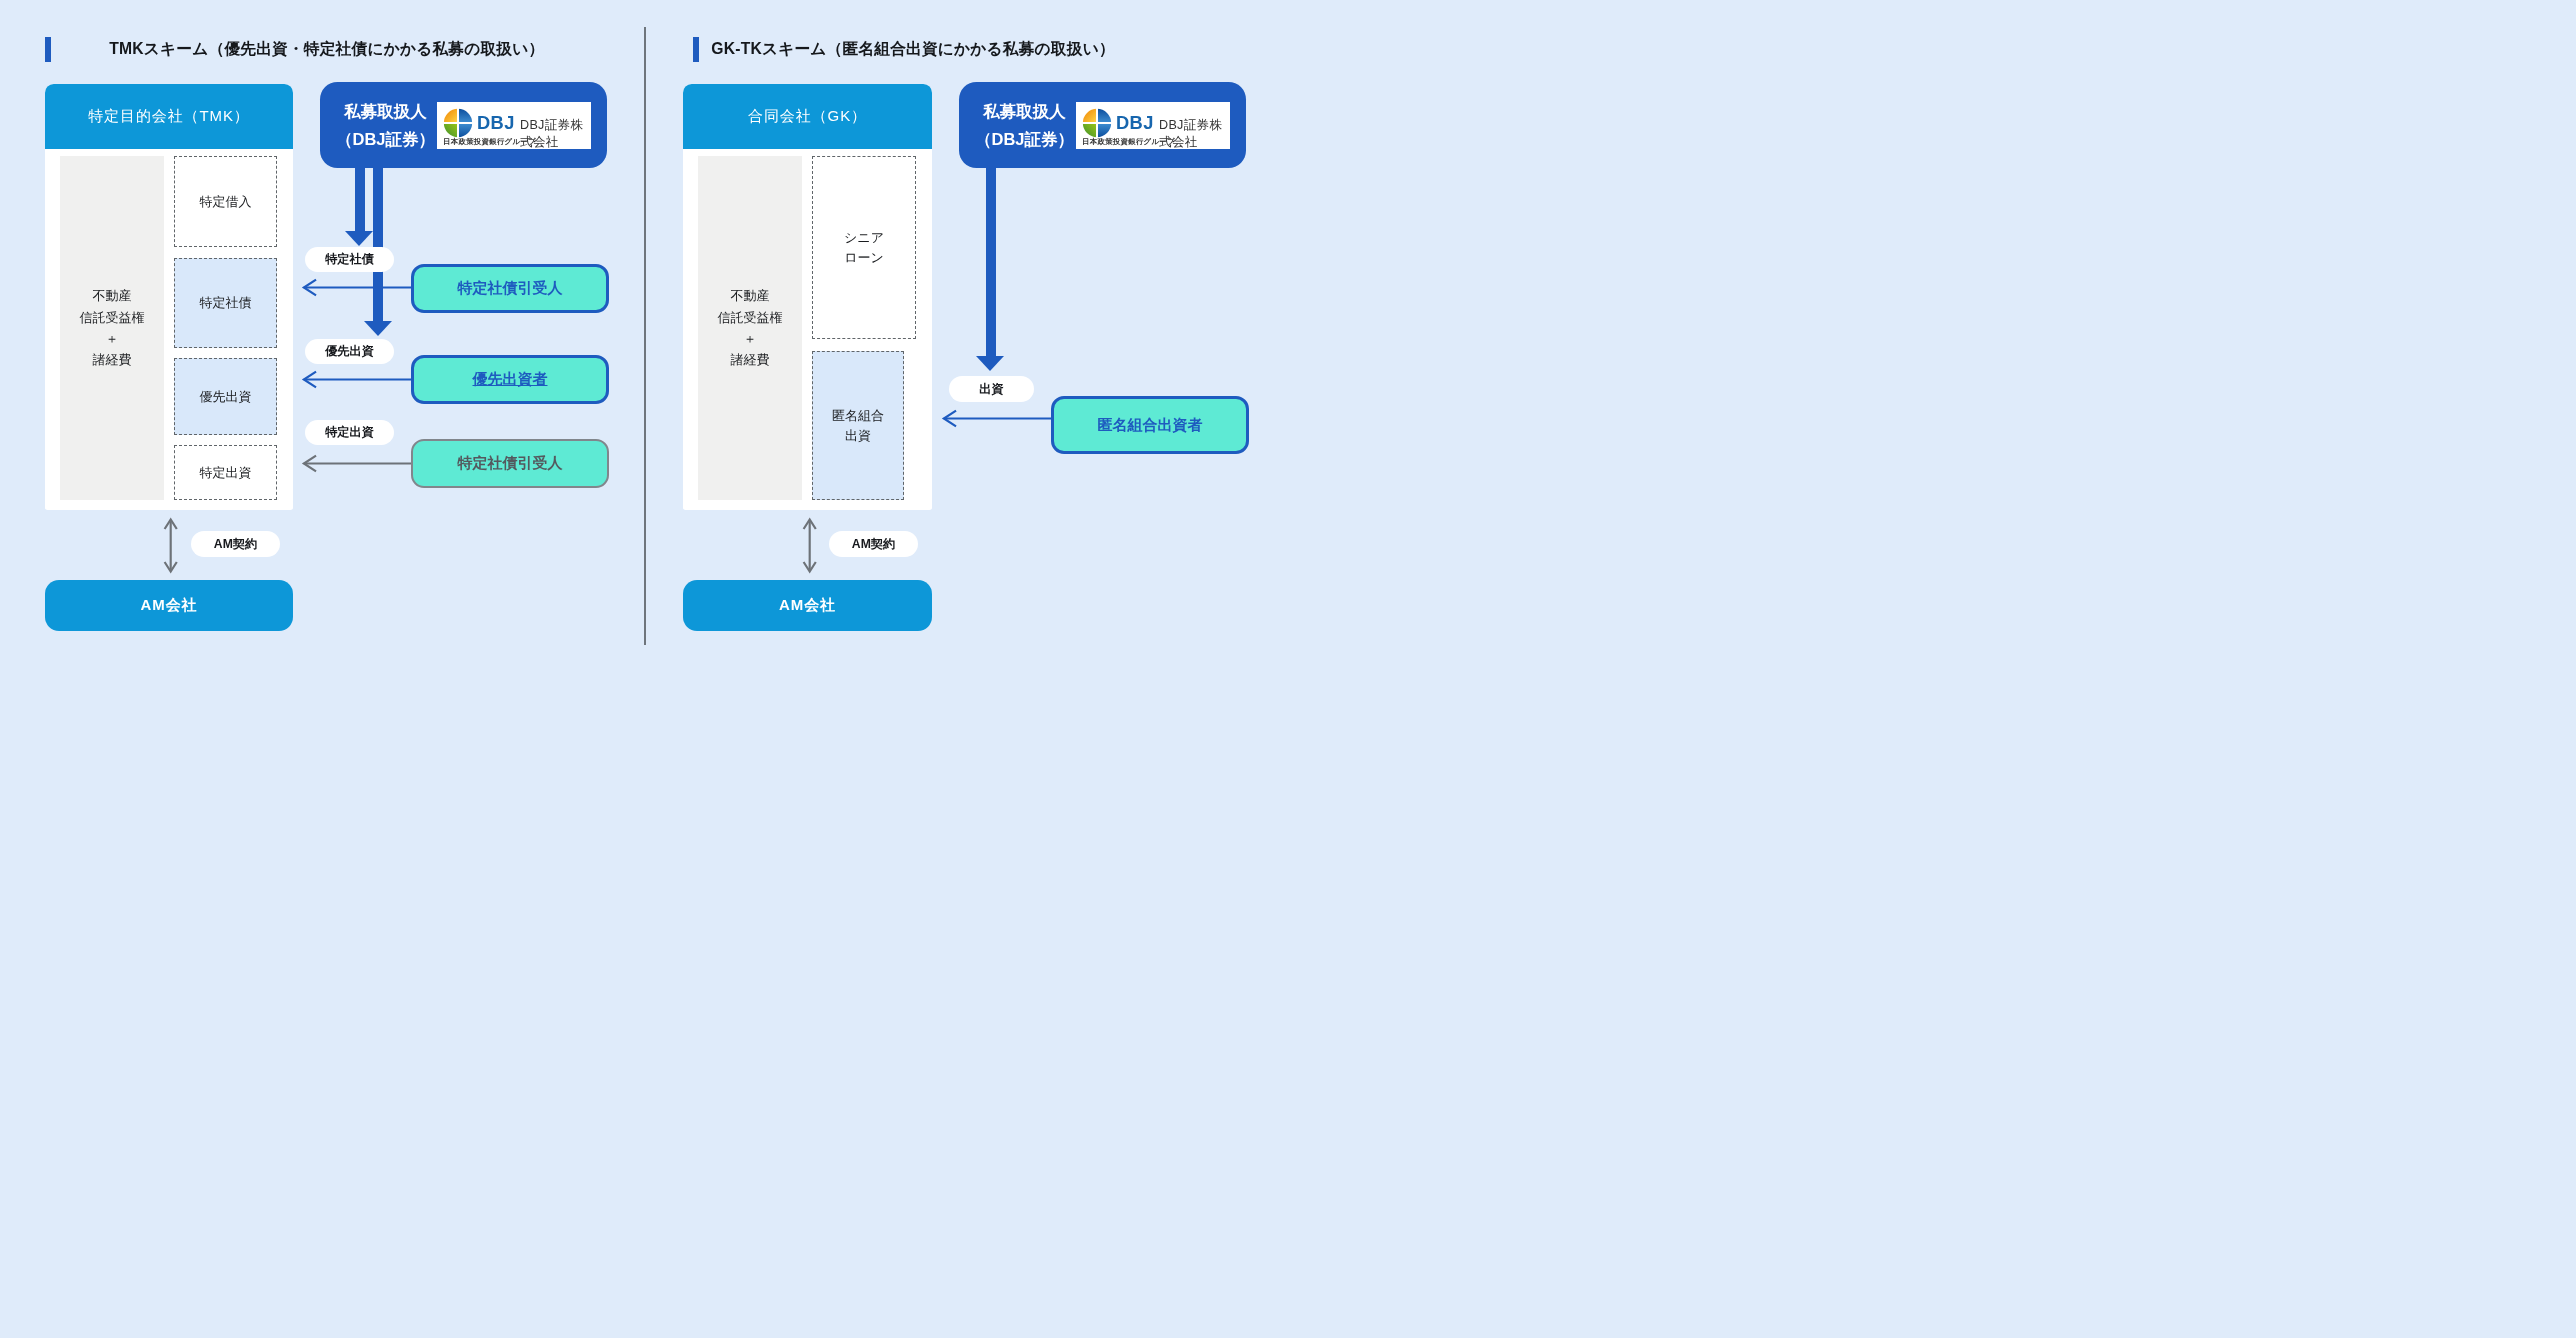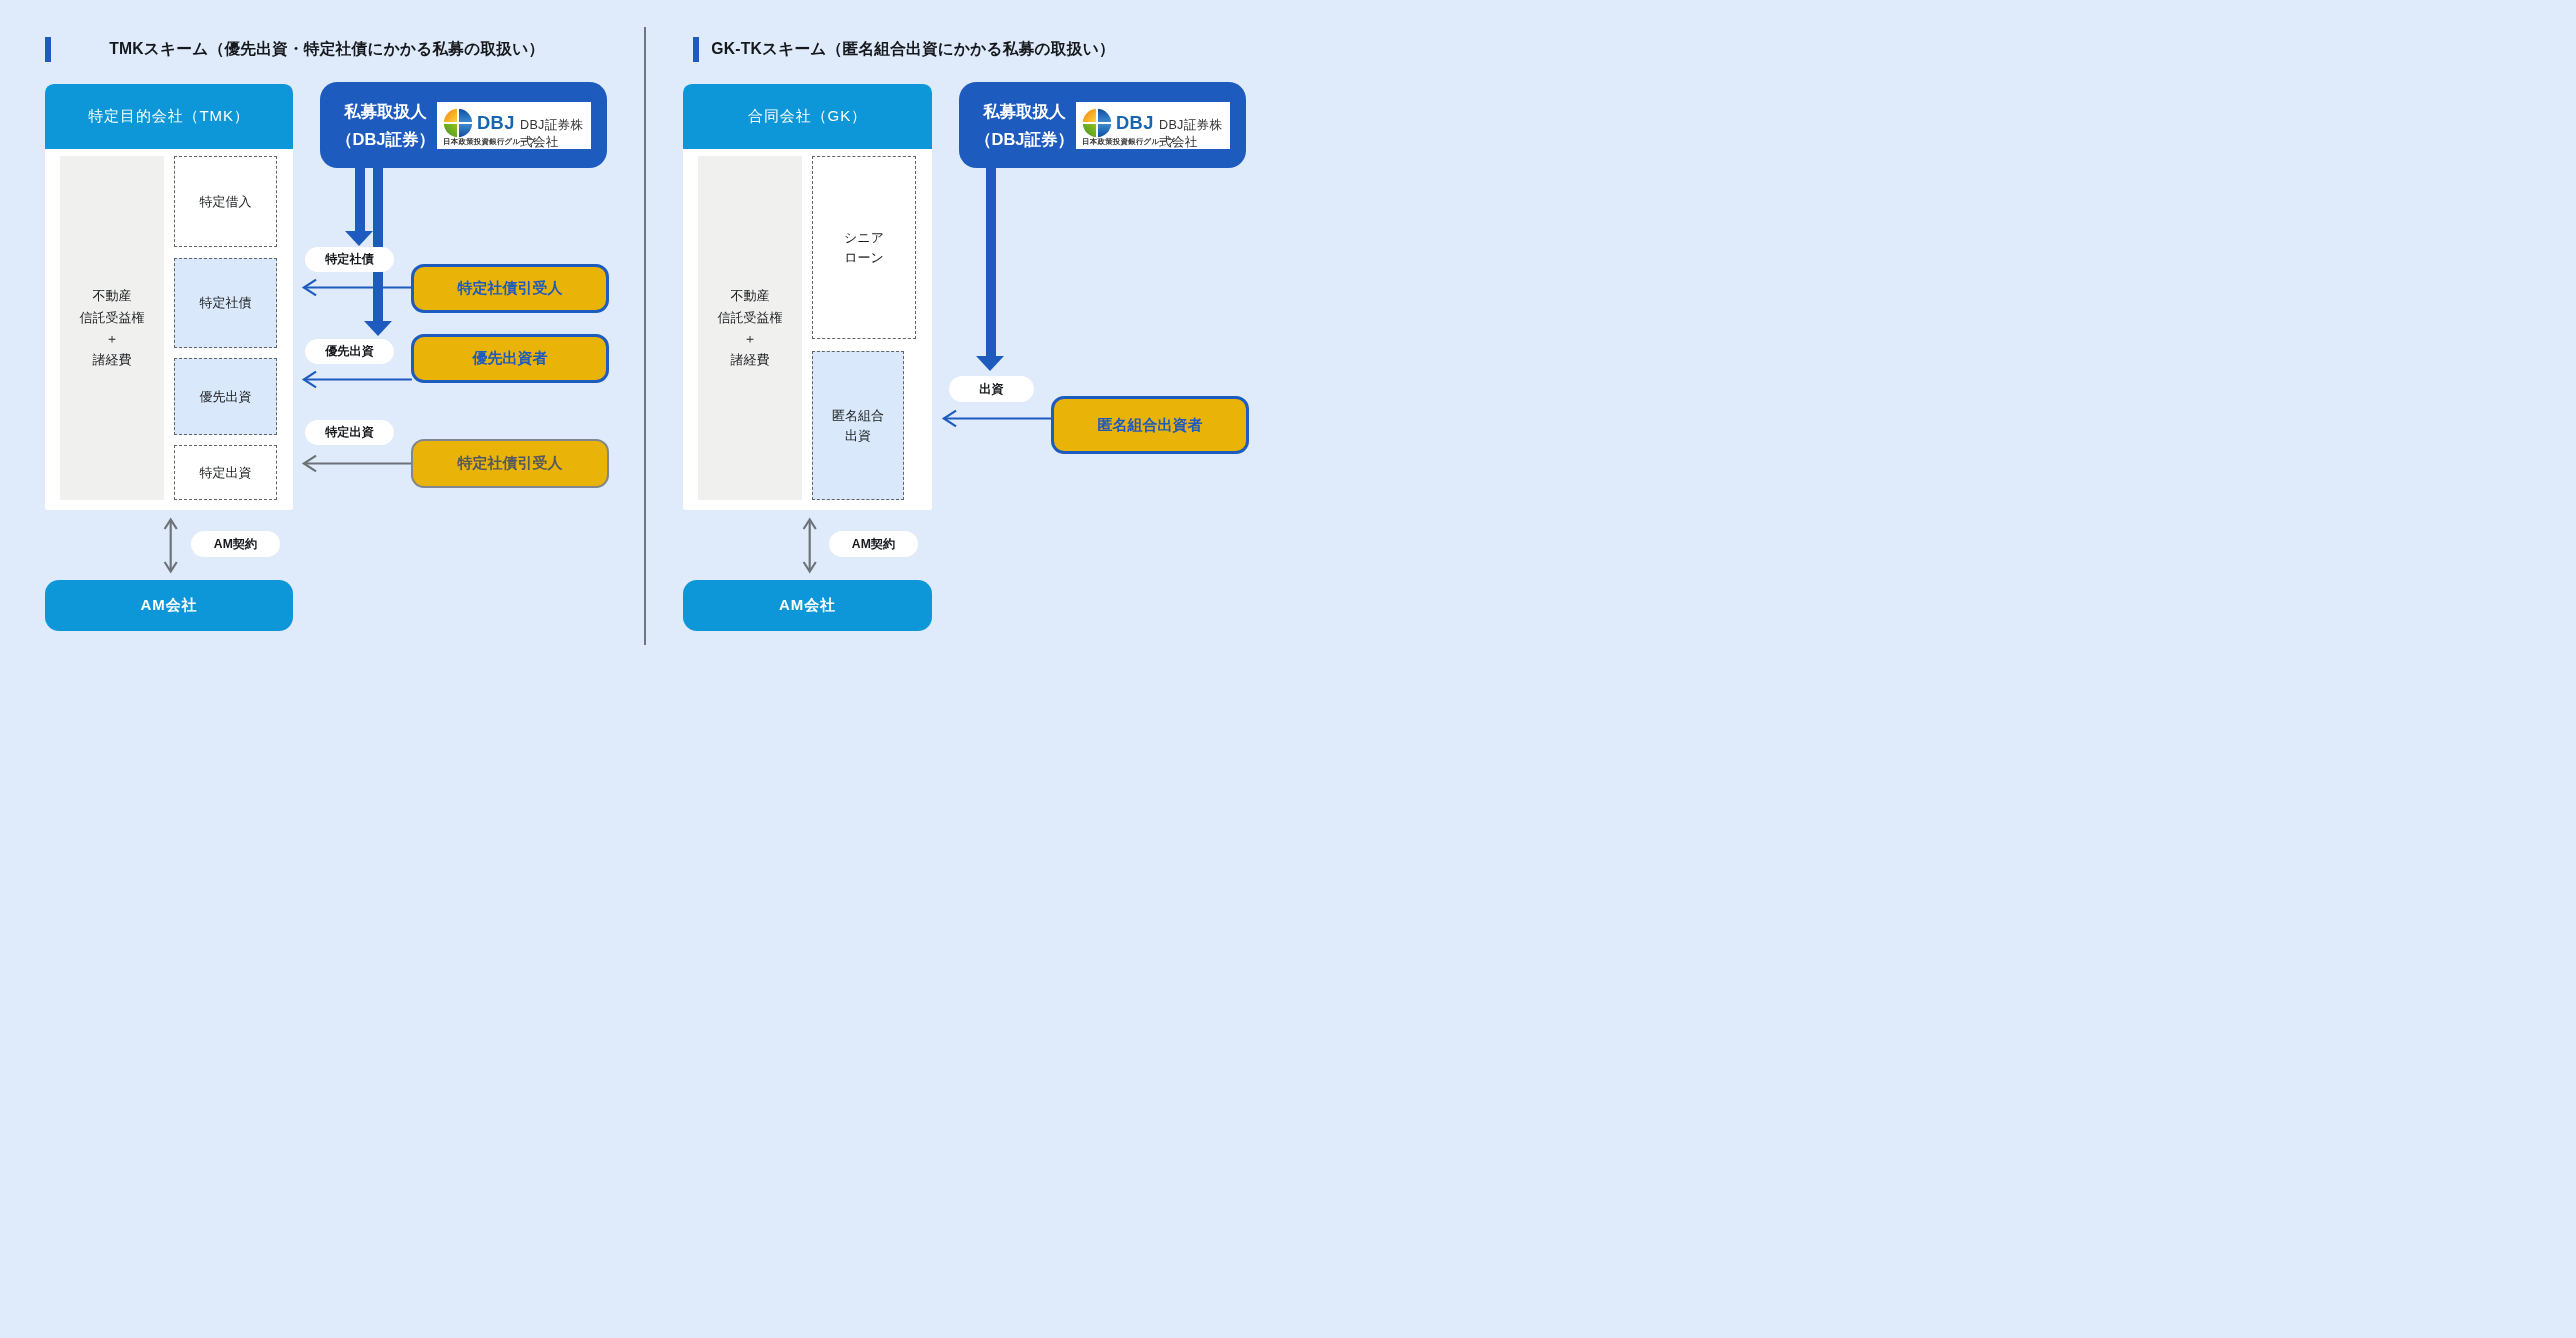--- a/index.html
+++ b/index.html
@@ -27,21 +27,21 @@
     align-items:center;justify-content:center;color:#fff;font-size:16.5px;font-weight:bold;line-height:1.7;}
   .logo-card{position:absolute;left:117px;top:20px;width:154px;height:47px;background:#fff;}
   .logo-globe{position:absolute;left:6.1px;top:6.1px;}
   .logo-word{position:absolute;left:40px;top:10.4px;font-size:18.3px;font-weight:bold;color:#1766ae;letter-spacing:0.4px;}
   .logo-company{position:absolute;left:83px;top:15px;font-size:12.6px;color:#333;letter-spacing:0.3px;}
   .logo-group{position:absolute;left:6.1px;top:35px;font-size:7.4px;font-weight:bold;color:#333;letter-spacing:0.3px;}
   
   .pill{position:absolute;background:#fff;border-radius:14px;display:flex;align-items:center;justify-content:center;
     font-size:12.2px;font-weight:bold;color:#17191d;}
   
-  .party{position:absolute;background:#eab308;display:flex;align-items:center;justify-content:center;
+  .party{position:absolute;background:#5eead4;display:flex;align-items:center;justify-content:center;
     font-size:15px;font-weight:bold;box-sizing:border-box;border-radius:13px;}
   .party.blue{border:3px solid #1e5bbf;color:#1e5bbf;}
   .party.gray{border:2.6px solid #81868c;color:#54595e;}
   
   .am-co{position:absolute;background:#0d97d8;border-radius:14px;display:flex;align-items:center;justify-content:center;
     color:#fff;font-size:15px;font-weight:bold;letter-spacing:0.9px;}
   
   .stem{position:absolute;width:9.6px;background:#1e5bbf;}
   .tri{position:absolute;width:0;height:0;border-left:14px solid transparent;border-right:14px solid transparent;
     border-top:15.7px solid #1e5bbf;}
@@ -126,21 +126,21 @@
   <svg class="arrow-svg" style="left:296px;top:453px;" width="122" height="21" viewBox="0 0 140 24">
     <polyline points="23,3 9,12 23,21" fill="none" stroke="#6d7278" stroke-width="2.5"></polyline>
     <line x1="9" y1="12" x2="133" y2="12" stroke="#6d7278" stroke-width="2.5"></line>
   </svg>
 
   <div class="pill" style="left:305px;top:247px;width:89px;height:25px;">特定社債</div>
   <div class="pill" style="left:305px;top:339px;width:89px;height:25px;">優先出資</div>
   <div class="pill" style="left:305px;top:420px;width:89px;height:25px;">特定出資</div>
 
   <div class="party blue" style="left:411px;top:264px;width:198px;height:49px;">特定社債引受人</div>
-  <div class="party blue" style="left:411px;top:334px;width:198px;height:49px;">優先出資者</div>
+  <div class="party blue" style="left:411px;top:355px;width:198px;height:49px;text-decoration:underline;">優先出資者</div>
   <div class="party gray" style="left:411px;top:439px;width:198px;height:49px;">特定社債引受人</div>
 
   <svg class="arrow-svg" style="left:162px;top:515px;" width="17.4" height="61" viewBox="0 0 20 70">
     <line x1="10" y1="7" x2="10" y2="63" stroke="#6d7278" stroke-width="2.5"></line>
     <polyline points="3,16 10,5 17,16" fill="none" stroke="#6d7278" stroke-width="2.5"></polyline>
     <polyline points="3,54 10,65 17,54" fill="none" stroke="#6d7278" stroke-width="2.5"></polyline>
   </svg>
   <div class="pill" style="left:191px;top:531px;width:89px;height:26px;">AM契約</div>
   <div class="am-co" style="left:45px;top:580px;width:248px;height:51px;">AM会社</div>
 

